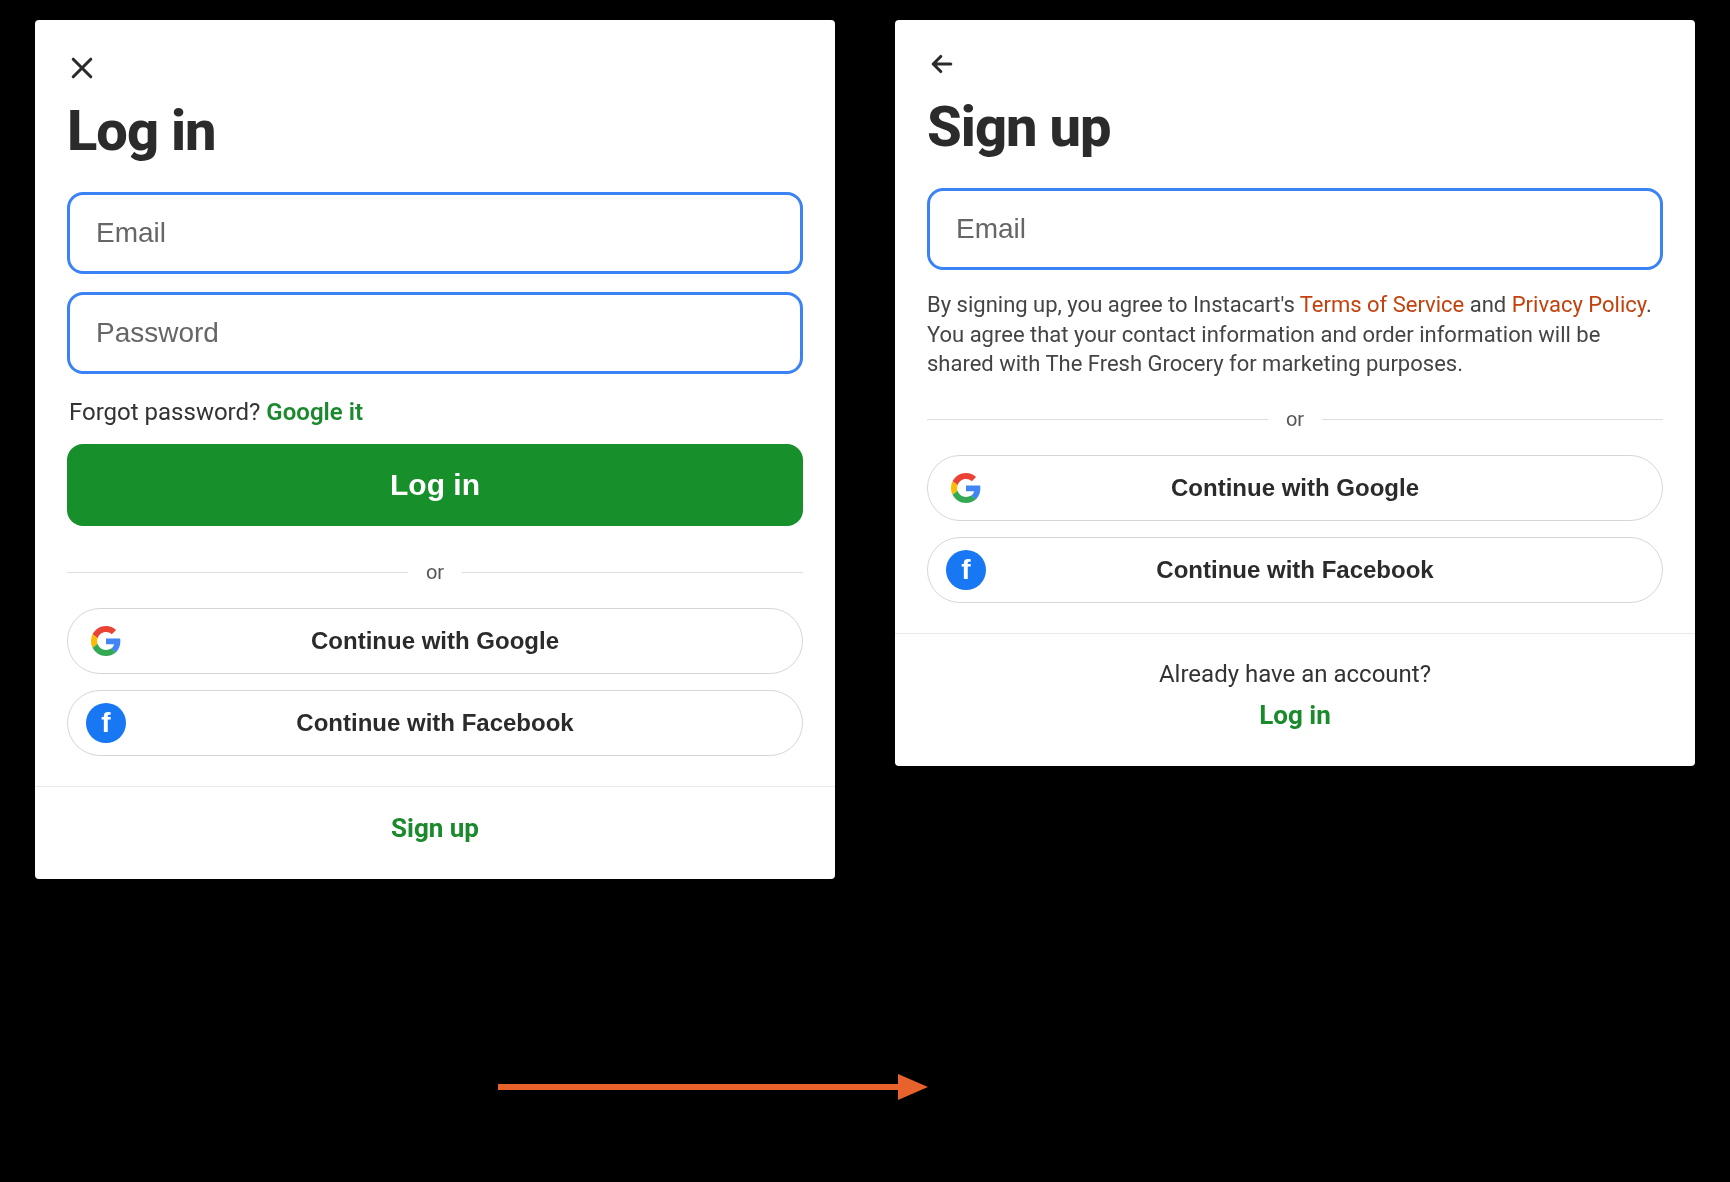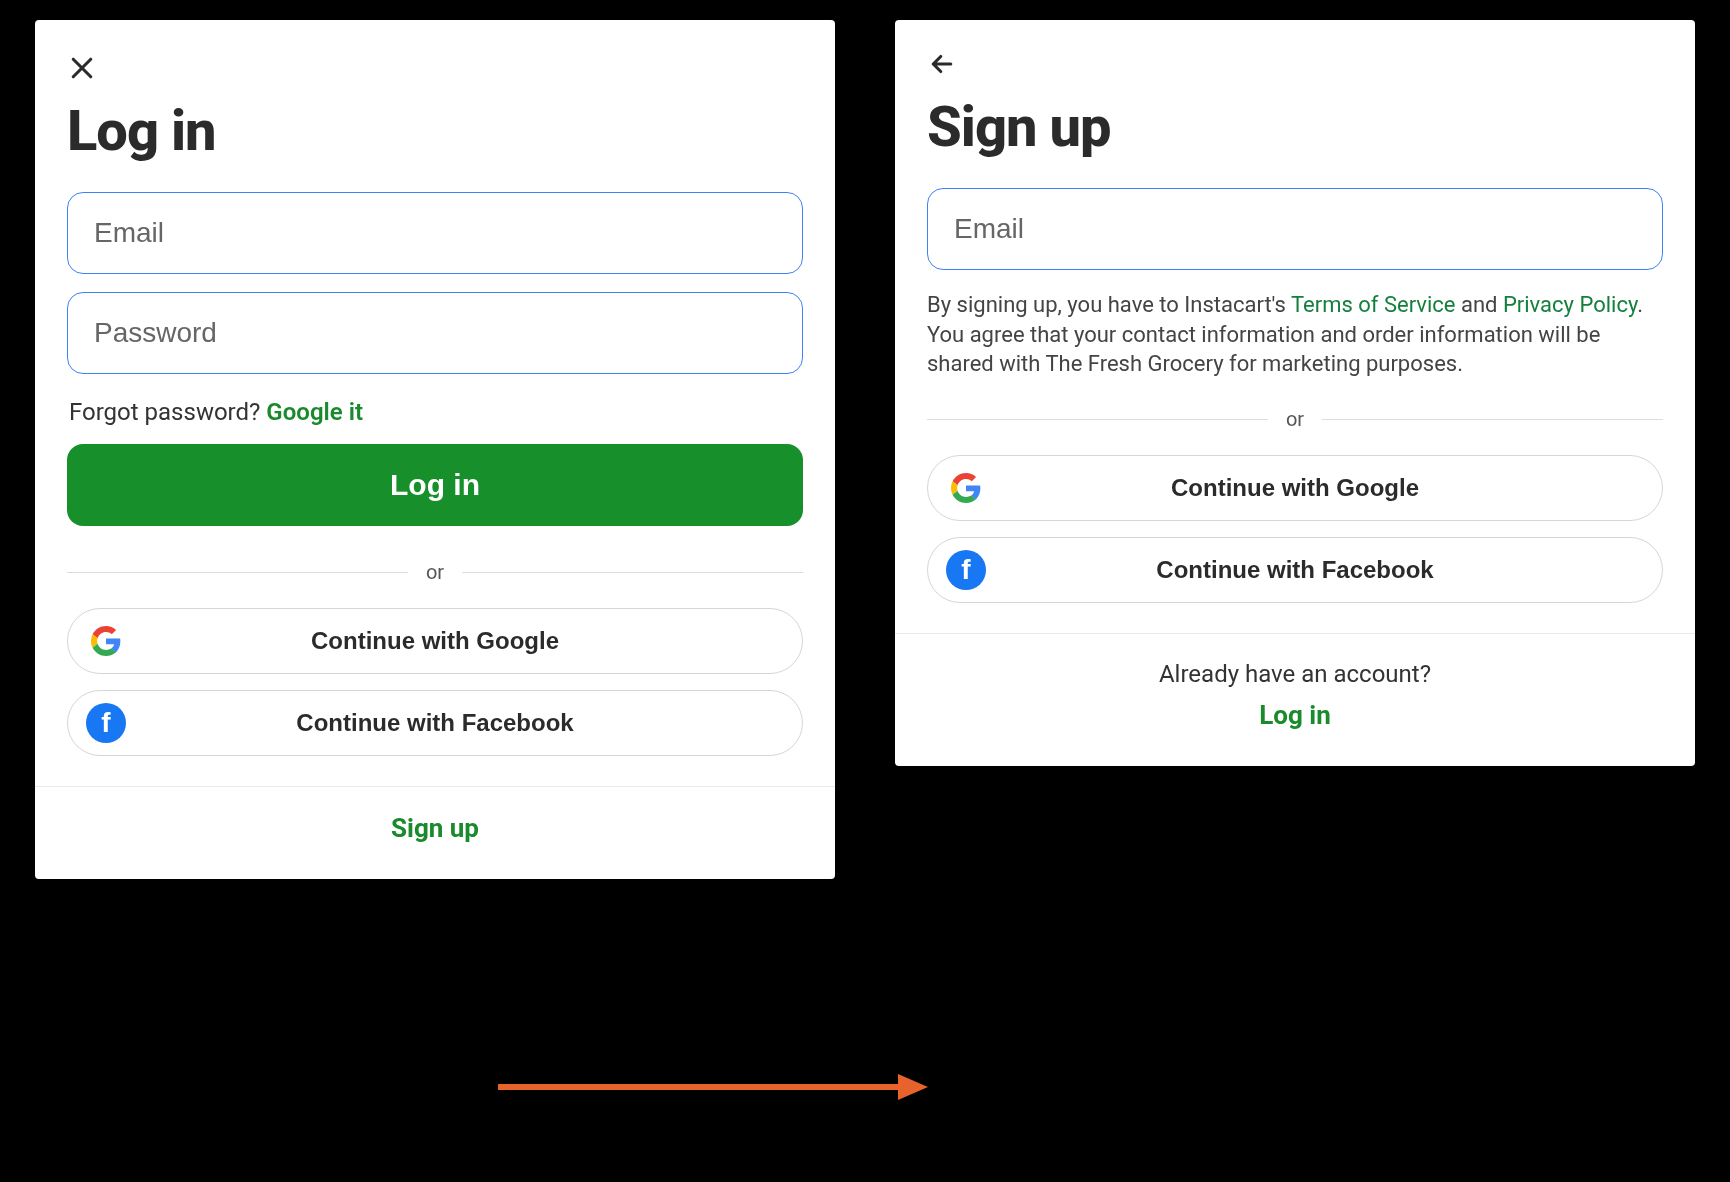--- a/index.html
+++ b/index.html
@@ -40,21 +40,21 @@
   }
   .subtitle {
     font-size: 26px;
     color: #2b2b2b;
     line-height: 1.35;
     margin-bottom: 22px;
   }
   .input {
     width: 100%;
     height: 82px;
-    border: 1px solid #3b82f6;
+    border: 3px solid #3b82f6;
     border-radius: 16px;
     font-size: 28px;
     padding: 0 26px;
     color: #333;
     margin-bottom: 18px;
     outline: none;
     background: #fff;
   }
   .input::placeholder { color: #666; }
   .forgot {
@@ -62,21 +62,21 @@
     color: #333;
     margin: 6px 0 18px 2px;
   }
   .forgot .link { color: #1a8a2d; font-weight: 600; cursor: pointer; }
   .legal {
     font-size: 22px;
     color: #444;
     line-height: 1.35;
     margin: 2px 0 22px 0;
   }
-  .legal .link { color: #15803d; cursor: pointer; text-align: right; }
+  .legal .link { color: #c2410c; cursor: pointer; text-align: right; }
   .primary-btn {
     width: 100%;
     height: 82px;
     background: #178f2b;
     border: none;
     border-radius: 16px;
     color: #fff;
     font-size: 30px;
     font-weight: 700;
     cursor: pointer;
@@ -191,21 +191,21 @@
     <svg viewBox="0 0 24 24">
         <path d="M19 12H5 M11 6l-6 6 6 6"></path>
       </svg>
   </div>
   <h1>Sign up</h1>
 
 
   <input class="input" type="text" placeholder="Email" style="">
 
   <div class="legal">
-    <span>By signing up, you have to Instacart's </span><span class="link">Terms of Service</span><span> and </span><span class="link">Privacy Policy</span><span>. You agree that your contact information and order information will be shared with The Fresh Grocery for marketing purposes.</span>
+    <span>By signing up, you agree to Instacart's </span><span class="link">Terms of Service</span><span> and </span><span class="link">Privacy Policy</span><span>. You agree that your contact information and order information will be shared with The Fresh Grocery for marketing purposes.</span>
   </div>
 
 
   <div class="divider">
     <div class="line"></div>
     <div class="or">or</div>
     <div class="line"></div>
   </div>
 
   <button class="social-btn">

